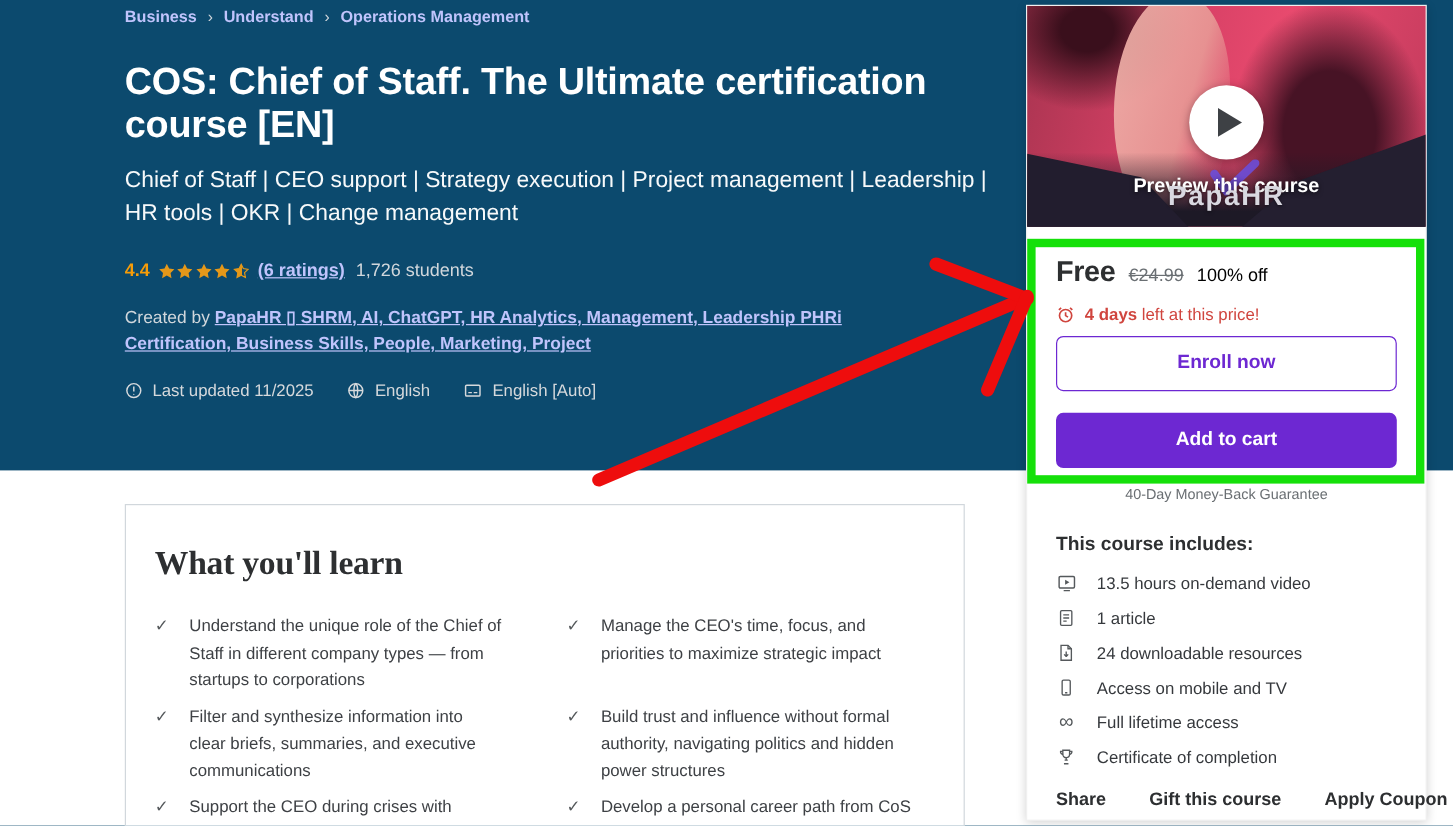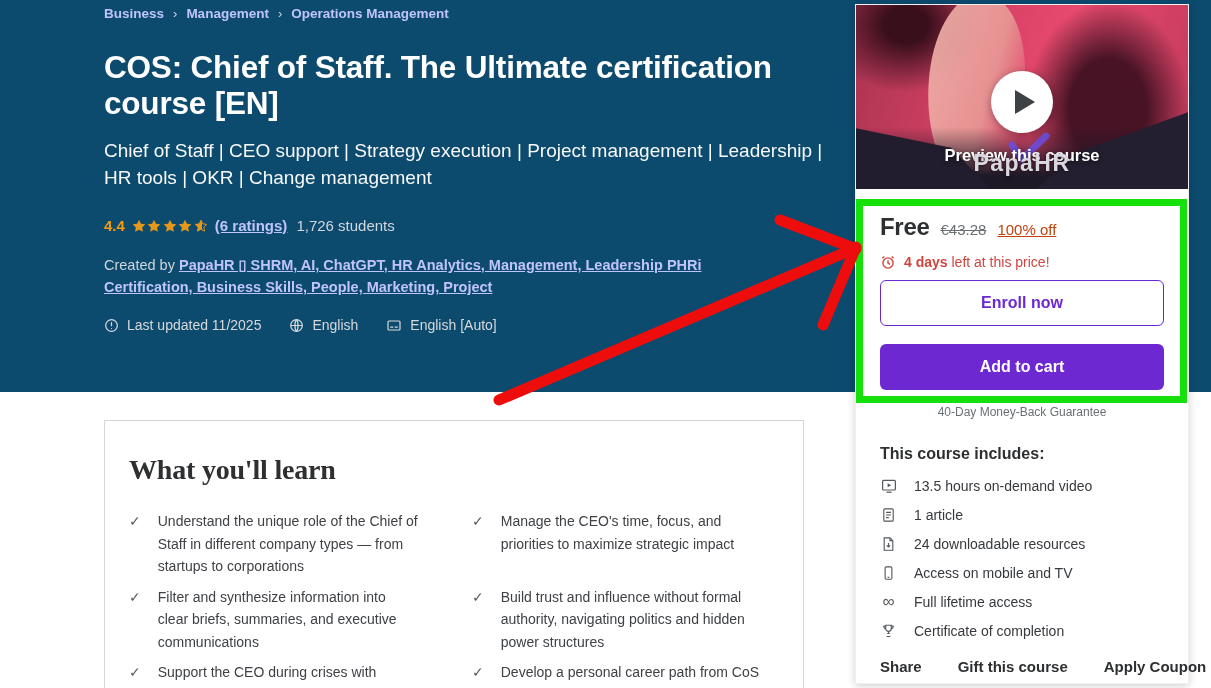--- a/index.html
+++ b/index.html
@@ -57,21 +57,21 @@
   .play-tri { width:0; height:0; border-left:20px solid #3e4145; border-top:12px solid transparent;
     border-bottom:12px solid transparent; margin-left:6px; }
   .preview-label { position:absolute; bottom:24px; width:100%; text-align:center; color:#fff;
     font-weight:700; font-size:16.5px; text-shadow:0 1px 4px rgba(0,0,0,.65); }
   .brand-logo { position:absolute; bottom:12px; width:100%; text-align:center; color:#d9d8e0;
     font-size:23px; font-weight:600; letter-spacing:1.5px; text-shadow:0 1px 3px rgba(0,0,0,.5); }
   .card-body { padding:16px 24px 8px; }
   .price-row { display:flex; align-items:baseline; gap:11px; margin-top:8px; }
   .price-free { font-size:24px; font-weight:700; color:#2d2f31; letter-spacing:-.3px; }
   .price-old { font-size:15px; color:#6a6f73; text-decoration:line-through; }
-  .price-off { font-size:15px; color:#c2410c;text-decoration:underline; }
+  .price-off { font-size:15px; color:#000000; }
   .urgency { margin-top:13px; display:flex; align-items:center; gap:8px; font-size:14px; color:#d0453e; }
   .urgency b { font-weight:700; }
   .btn { display:flex; align-items:center; justify-content:center; width:100%; height:46px;
     border-radius:6px; font-size:16px; font-weight:700; font-family:"Liberation Sans",sans-serif; cursor:pointer; }
   .btn-cart { margin-top:18px; background:#6d28d2; color:#fff; border:none; }
   .btn-enroll { margin-top:10px; background:#fff; color:#6d28d2; border:1.5px solid #6d28d2; }
   .guarantee { margin-top:15px; text-align:center; font-size:12px; color:#6a6f73; }
   .includes-title { margin-top:26px; font-size:16px; font-weight:700; color:#2d2f31; }
   .includes-list { margin-top:15px; display:flex; flex-direction:column; gap:13px; }
   .inc-row { display:flex; align-items:center; gap:17px; font-size:14px; color:#36393d; }
@@ -85,21 +85,21 @@
   .arrow-svg { position:absolute; left:0; top:0; z-index:60; pointer-events:none; }
 </style>
 </head>
 <body>
 
 <div class="hero">
   <div class="hero-inner">
     <nav class="crumbs">
       <a>Business</a>
       <span class="sep">›</span>
-      <a>Management</a>
+      <a>Understand</a>
       <span class="sep">›</span>
       <a>Operations Management</a>
     </nav>
 
     <h1 class="course-title">COS: Chief of Staff. The Ultimate certification course [EN]</h1>
     <div class="course-subtitle">Chief of Staff | CEO support | Strategy execution | Project management | Leadership | HR tools | OKR | Change management</div>
 
     <div class="rating-row">
       <span class="rating-num">4.4</span>
       <span class="stars">
@@ -208,21 +208,21 @@
     <div class="play-btn">
       <div class="play-tri"></div>
     </div>
     <div class="preview-label">Preview this course</div>
     <div class="brand-logo">PapaHR</div>
   </div>
 
   <div class="card-body">
     <div class="price-row">
       <span class="price-free">Free</span>
-      <span class="price-old">€43.28</span>
+      <span class="price-old">€24.99</span>
       <span class="price-off">100% off</span>
     </div>
 
     <div class="urgency">
       <span style="display:inline-flex;">
         <svg width="16" height="16" viewBox="0 0 16 16" fill="none" stroke="currentColor" stroke-width="1.4">
             <circle cx="8" cy="9" r="5.1"></circle>
             <path d="M8 6.3V9l2 1.3"></path>
             <path d="M4.3 2.6L2.4 4.3M11.7 2.6l1.9 1.7"></path>
           </svg>

